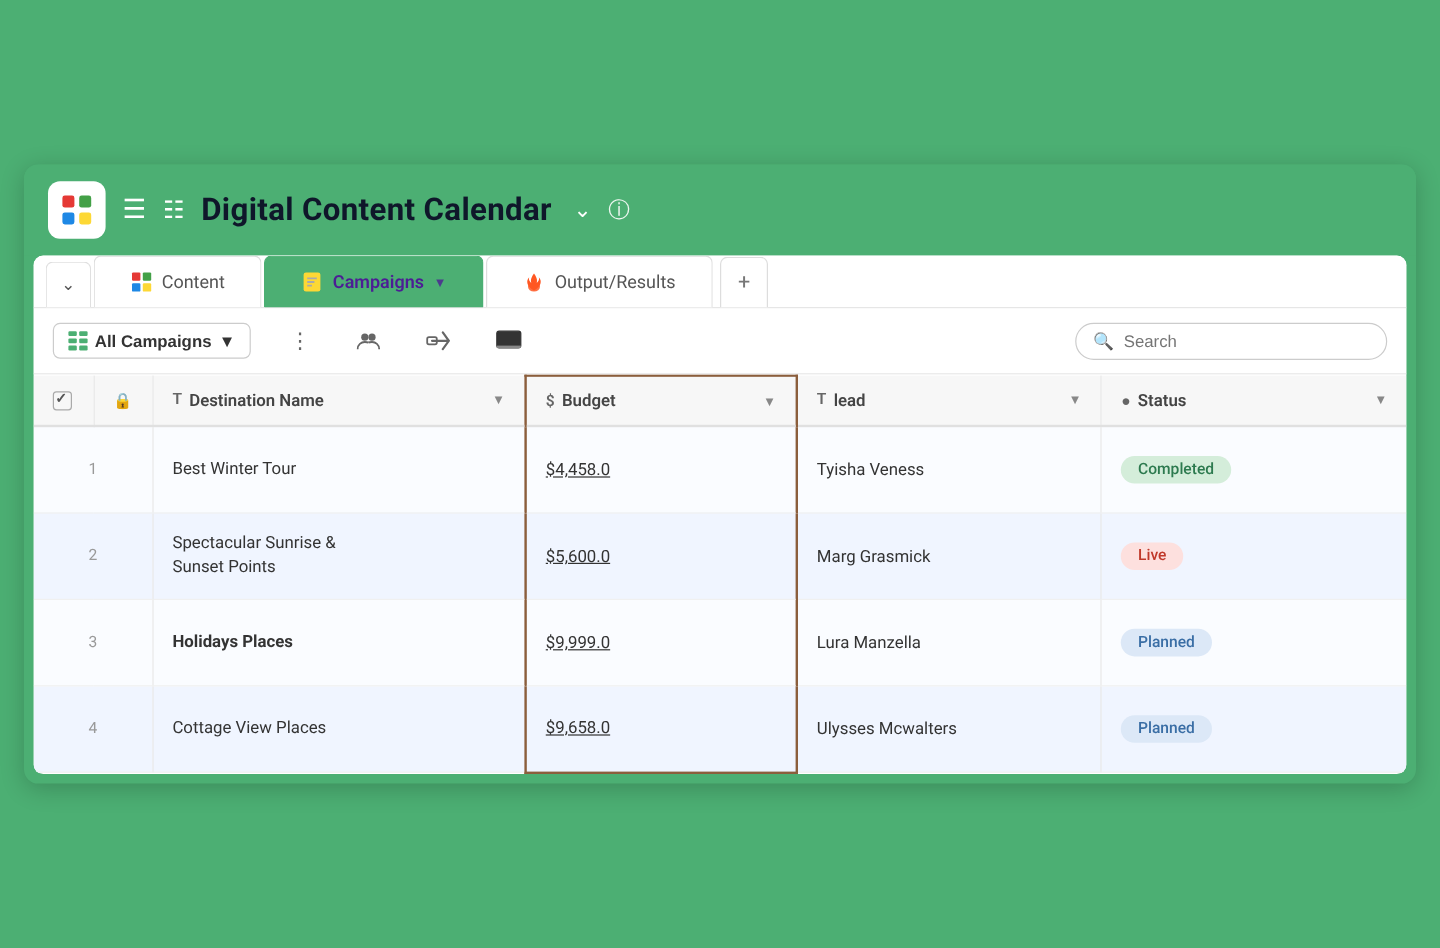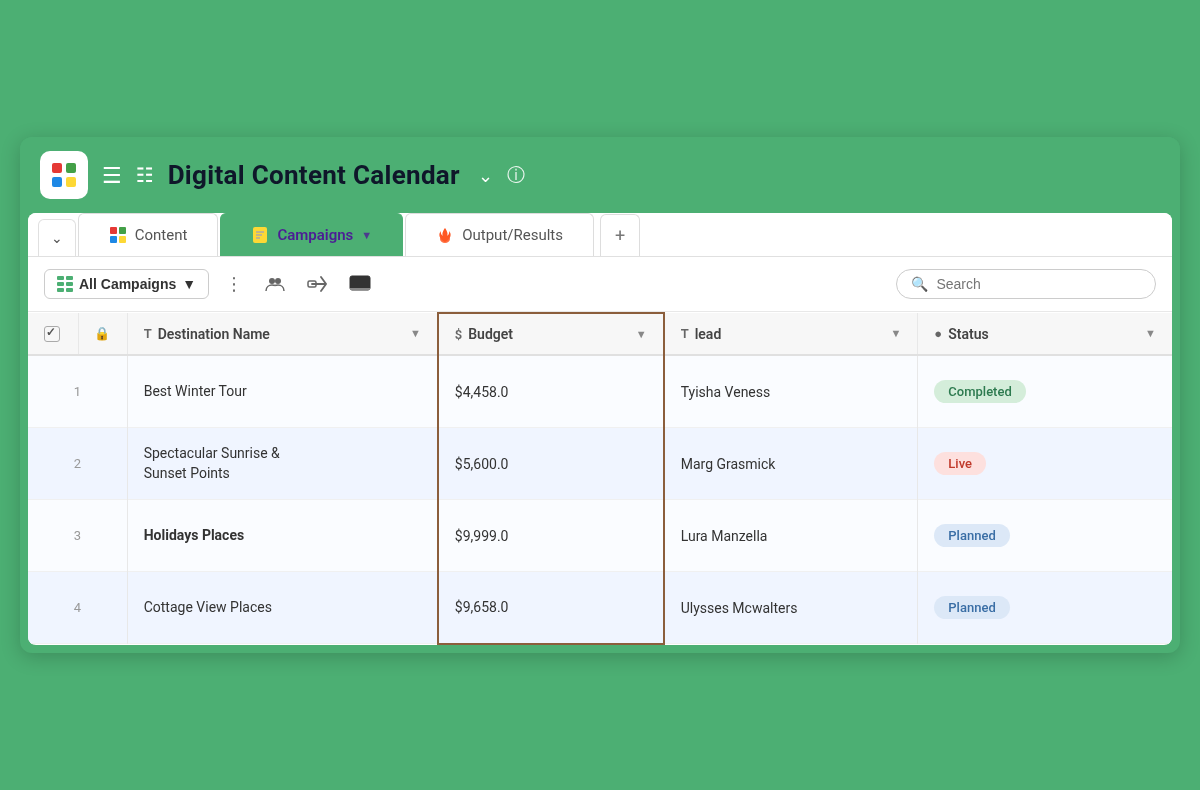--- a/index.html
+++ b/index.html
@@ -150,21 +150,21 @@
       display: flex;
       align-items: center;
       padding: 10px 16px;
       border-bottom: 1px solid #e8e8e8;
       gap: 10px;
       background: white;
     }
     .toolbar-left {
       display: flex;
       align-items: center;
-      gap: 10px;
+      gap: 26px;
       flex: 1;
     }
     .view-btn {
       display: flex;
       align-items: center;
       gap: 6px;
       padding: 6px 12px;
       border: 1px solid #ccc;
       border-radius: 6px;
       cursor: pointer;
@@ -299,20 +299,21 @@
       padding: 0 8px;
     }
     .cell-name {
       min-width: 220px;
       padding: 16px 16px;
       line-height: 1.4;
     }
     .cell-budget {
       min-width: 140px;
       padding: 24px 16px;
+      text-decoration: underline;
     }
     .cell-lead {
       min-width: 180px;
       padding: 0 16px;
     }
     .cell-status {
       min-width: 160px;
       padding: 16px 16px;
     }
 

